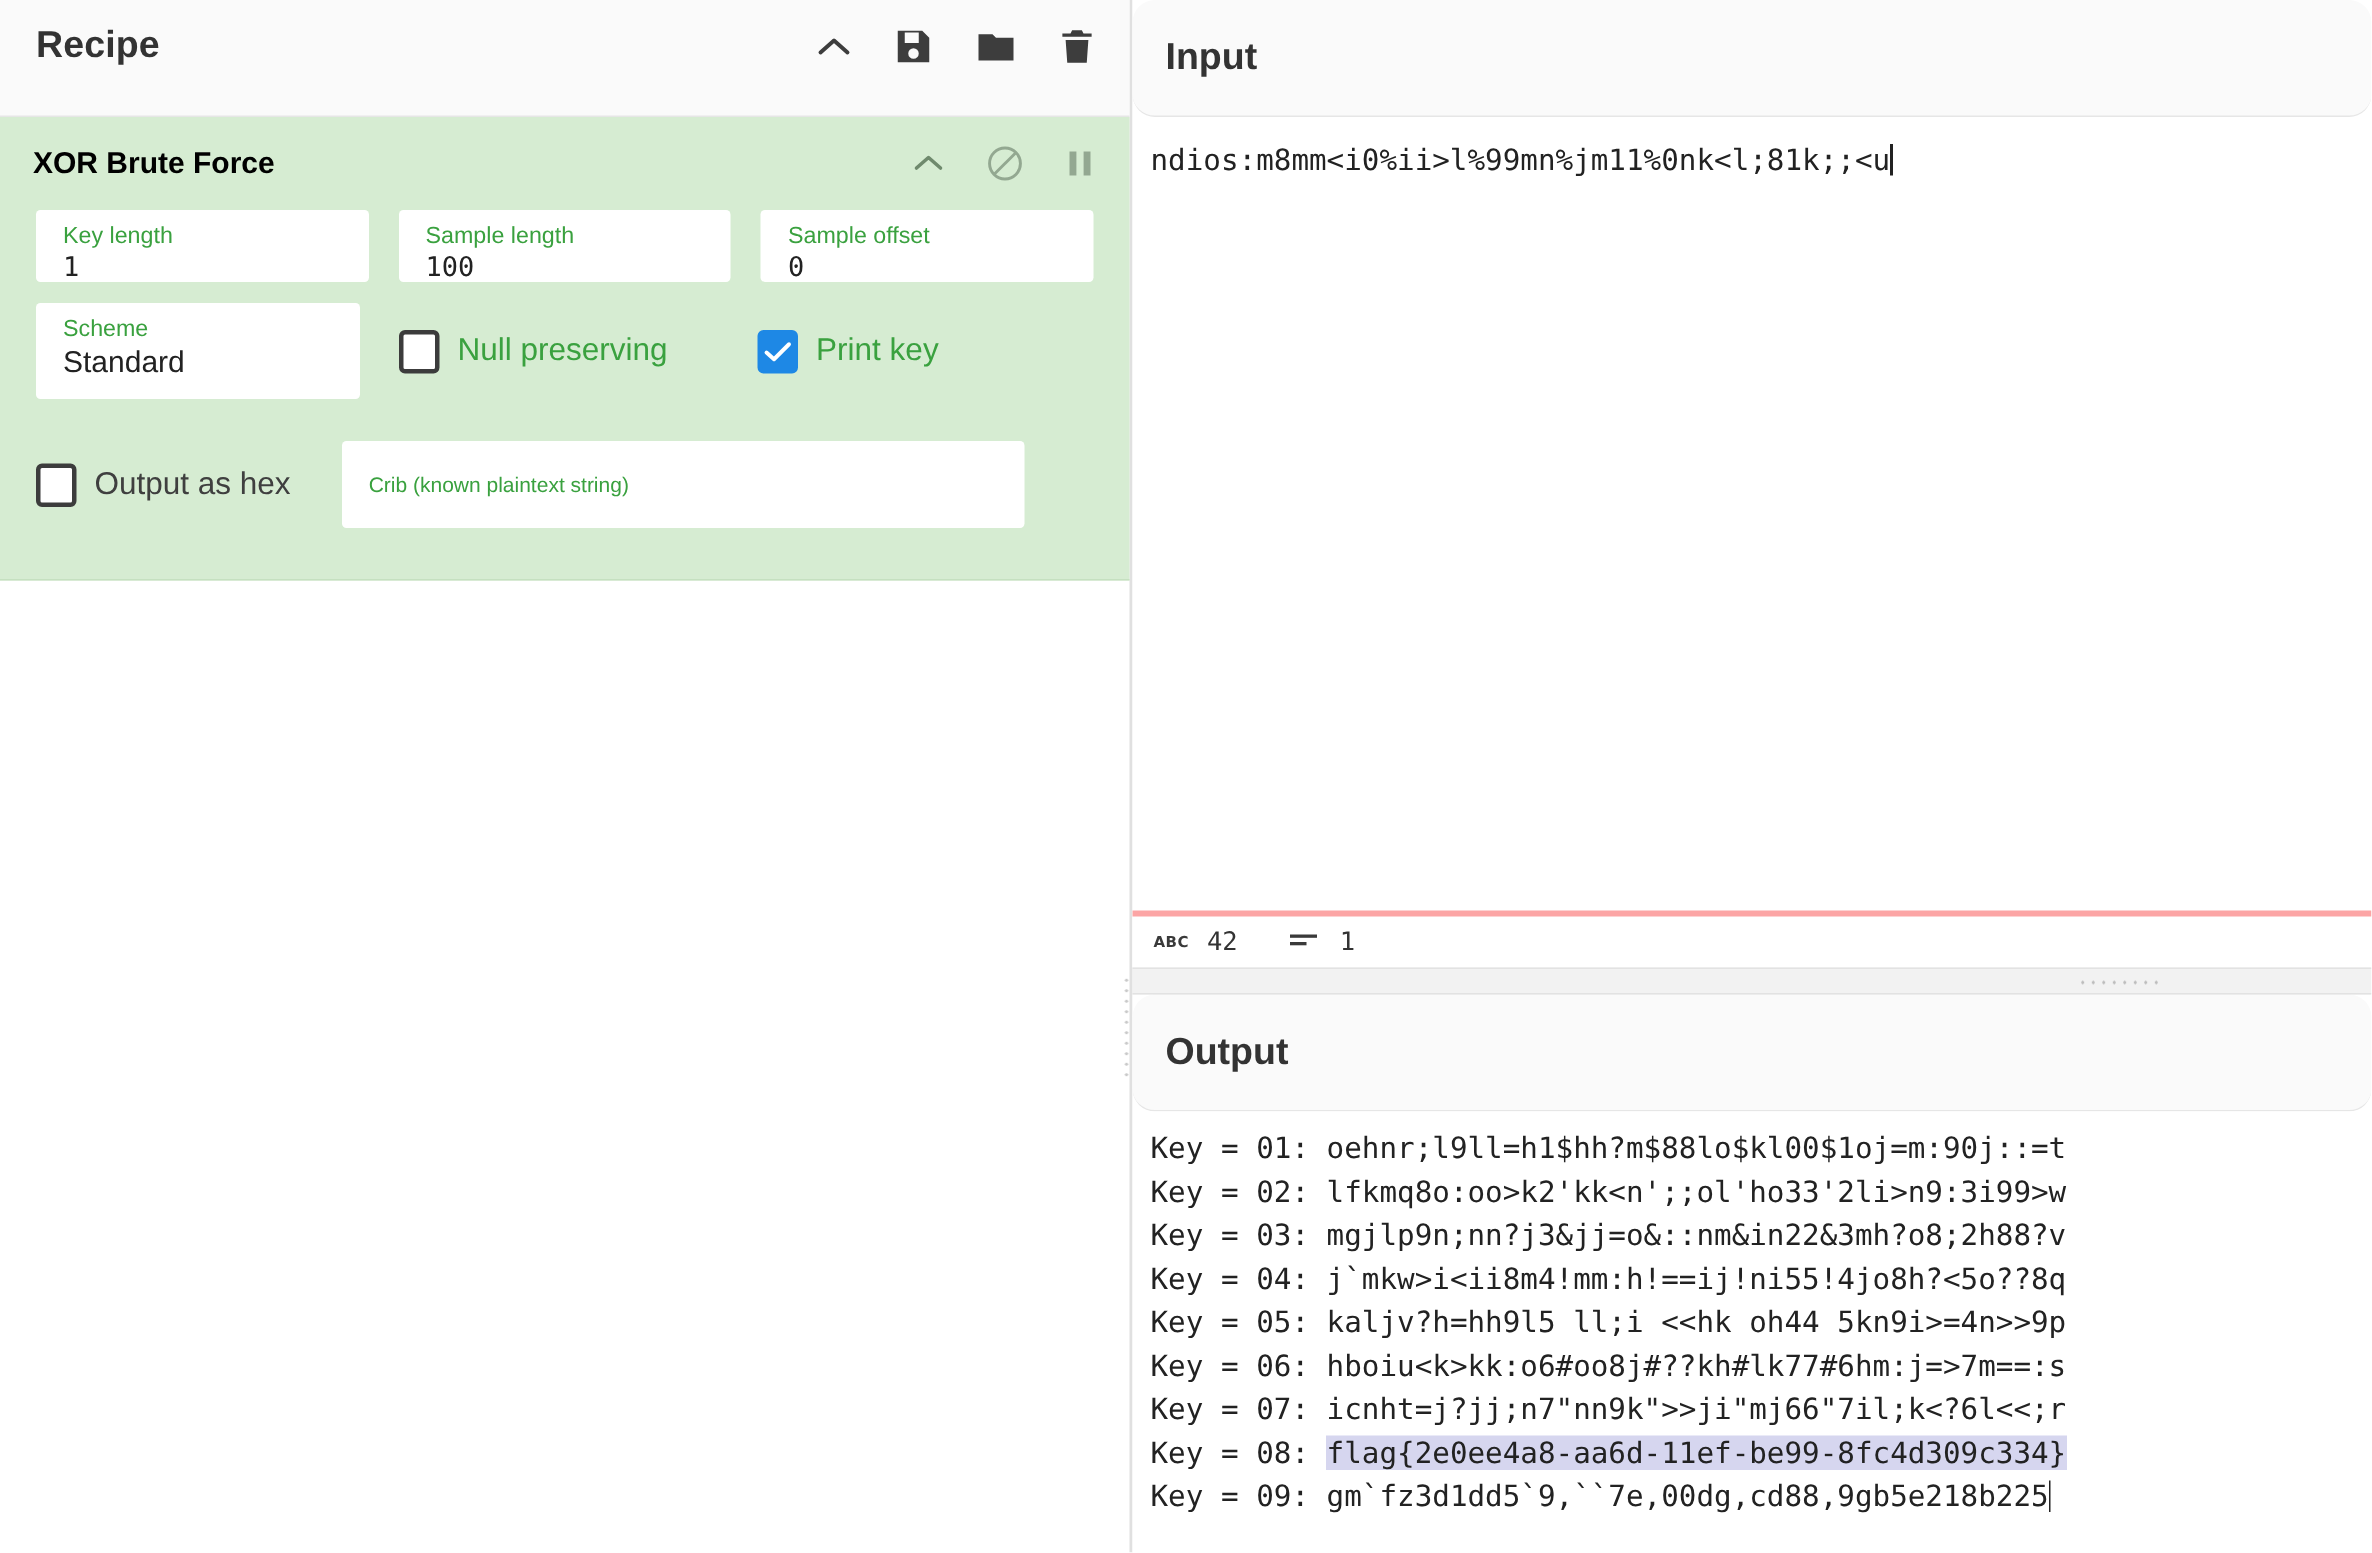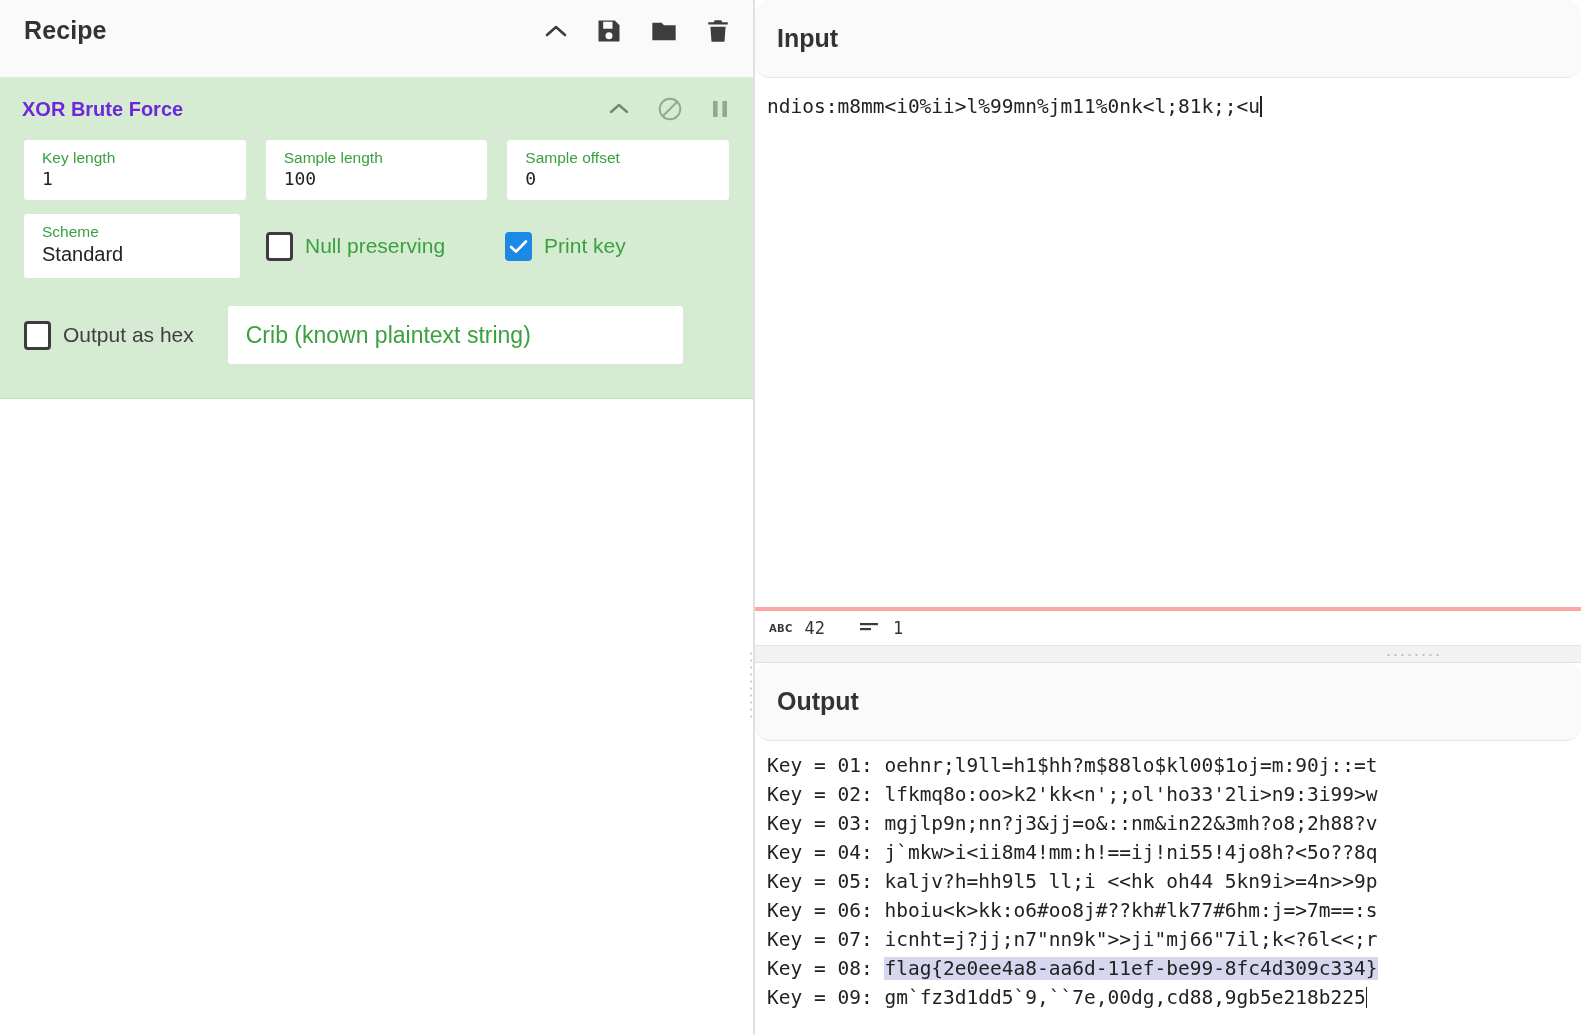--- a/index.html
+++ b/index.html
@@ -35,27 +35,27 @@
 
   .op-block {
     background: #d6ecd2;
     border-bottom: 1px solid #c5e0c0;
     padding: 0 0 22px 0;
   }
   .op-head {
     height: 62px; display: flex; align-items: center;
     padding: 0 22px 0 22px;
   }
-  .op-name { font-size: 20px; font-weight: bold; color: #6d28d9; }
+  .op-name { font-size: 20px; font-weight: bold; color: #000000; }
   .op-icons { margin-left: auto; display: flex; align-items: center; gap: 26px; color: #8a9a88; }
 
   .args-row { display: flex; padding: 0 24px; gap: 20px; margin-bottom: 14px; }
   .arg {
     background: #fff; border: none; border-radius: 3px;
-    height: 60px; padding: 9px 14px 0 18px;
+    height: 48px; padding: 9px 14px 0 18px;
     display: flex; flex-direction: column; justify-content: flex-start;
     position: relative;
   }
   .arg-label { font-size: 15.5px; color: #3aa13f; line-height: 1.1; }
   .arg-value {
     font-family: "DejaVu Sans Mono", monospace;
     font-size: 18px; color: #222; line-height: 1.35; margin-top: 1px;
   }
   .arg-k1 { width: 227px; }
   .arg-k2 { width: 227px; }
@@ -75,21 +75,21 @@
   }
   .cb.checked svg { display: block; }
   .cb-label { font-size: 21px; color: #3aa13f; }
   .cb-label.dark { color: #3f3f3f; }
 
   .crib {
     background: #fff; border-radius: 3px;
     width: 455px; height: 58px;
     display: flex; align-items: center; padding: 0 18px;
   }
-  .crib-ph { font-size: 23px; color: #3aa13f; }
+  .crib-ph { font-size: 14px; color: #3aa13f; }
 
   .row3 { display: flex; align-items: center; padding: 12px 24px; gap: 34px; }
 
   
   .right-pane { width: 826px; height: 1035px; display: flex; flex-direction: column; position: relative; }
 
   .input-section { height: 645px; display: flex; flex-direction: column; background: #fff; }
   .io-title-bar {
     height: 78px; min-height: 78px;
     background: #fafafa; border-bottom: 1px solid #e6e6e6;

